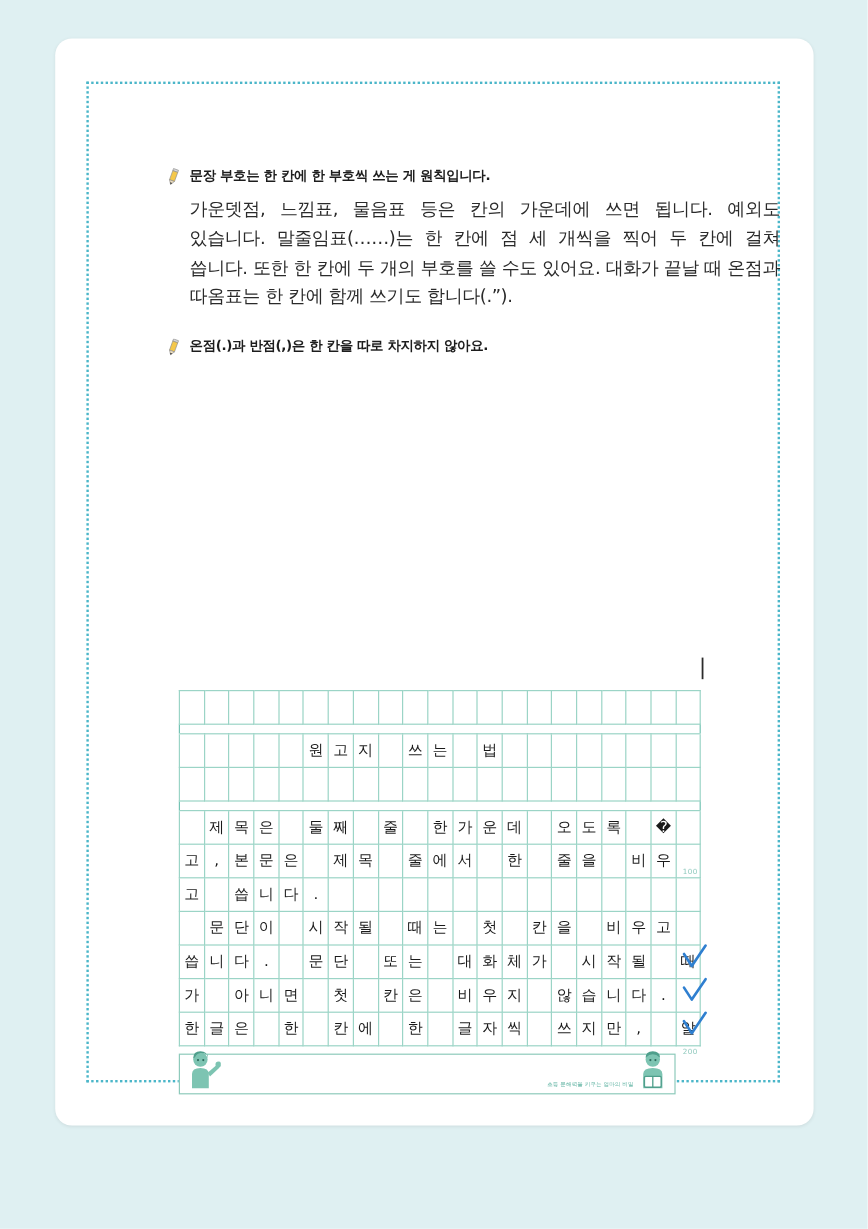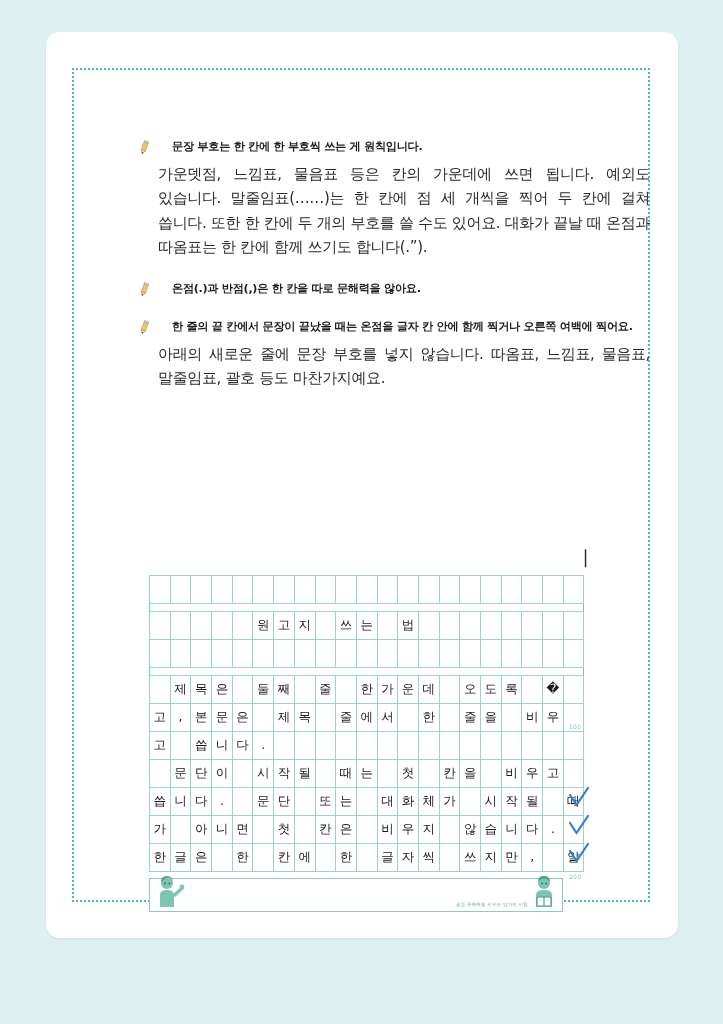--- a/index.html
+++ b/index.html
@@ -44,21 +44,21 @@
     left: 92px;
     top: 107px;
     width: 512px;
   }
   .section {
     margin-bottom: 22px;
   }
   .sec-heading {
     display: flex;
     align-items: flex-start;
-    gap: 21px;
+    gap: 7px;
     margin-bottom: 7px;
   }
   .pencil-icon {
     flex: 0 0 auto;
     width: 13px;
     height: 15px;
     margin-top: 1px;
     position: relative;
   }
   .sec-heading-text {
@@ -200,40 +200,24 @@
         <span class="pencil-icon">
           <svg width="13" height="15" viewBox="0 0 13 15">
             <g transform="rotate(20 6.5 7.5)">
               <rect x="4.2" y="0.8" width="4.4" height="1.9" fill="#d9d9d9" stroke="#8d8d8d" stroke-width="0.5"></rect>
               <rect x="4.2" y="2.7" width="4.4" height="8.0" fill="#f5c84a" stroke="#8d8d8d" stroke-width="0.5"></rect>
               <path d="M4.2 10.7 L6.4 14.1 L8.6 10.7 Z" fill="#f0e0c0" stroke="#8d8d8d" stroke-width="0.5"></path>
               <path d="M5.4 12.6 L6.4 14.1 L7.4 12.6 Z" fill="#3a3a3a"></path>
             </g>
           </svg>
         </span>
-        <span class="sec-heading-text">온점(.)과 반점(,)은 한 칸을 따로 문해력을 않아요.</span>
+        <span class="sec-heading-text">온점(.)과 반점(,)은 한 칸을 따로 차지하지 않아요.</span>
       </div>
     </div>
 
-    <div class="section">
-      <div class="sec-heading">
-        <span class="pencil-icon">
-          <svg width="13" height="15" viewBox="0 0 13 15">
-            <g transform="rotate(20 6.5 7.5)">
-              <rect x="4.2" y="0.8" width="4.4" height="1.9" fill="#d9d9d9" stroke="#8d8d8d" stroke-width="0.5"></rect>
-              <rect x="4.2" y="2.7" width="4.4" height="8.0" fill="#f5c84a" stroke="#8d8d8d" stroke-width="0.5"></rect>
-              <path d="M4.2 10.7 L6.4 14.1 L8.6 10.7 Z" fill="#f0e0c0" stroke="#8d8d8d" stroke-width="0.5"></path>
-              <path d="M5.4 12.6 L6.4 14.1 L7.4 12.6 Z" fill="#3a3a3a"></path>
-            </g>
-          </svg>
-        </span>
-        <span class="sec-heading-text">한 줄의 끝 칸에서 문장이 끝났을 때는 온점을 글자 칸 안에 함께 찍거나 오른쪽 여백에 찍어요.</span>
-      </div>
-      <div class="sec-body">아래의 새로운 줄에 문장 부호를 넣지 않습니다. 따옴표, 느낌표, 물음표, 말줄임표, 괄호 등도 마찬가지예요.</div>
-    </div>
 
   </div>
 
   <div id="grid-area">
 
     <div id="pen-mark">❘</div>
 
     <table class="manuscript" id="manuscript-table">
       <tbody id="manuscript-body">
           <tr>

